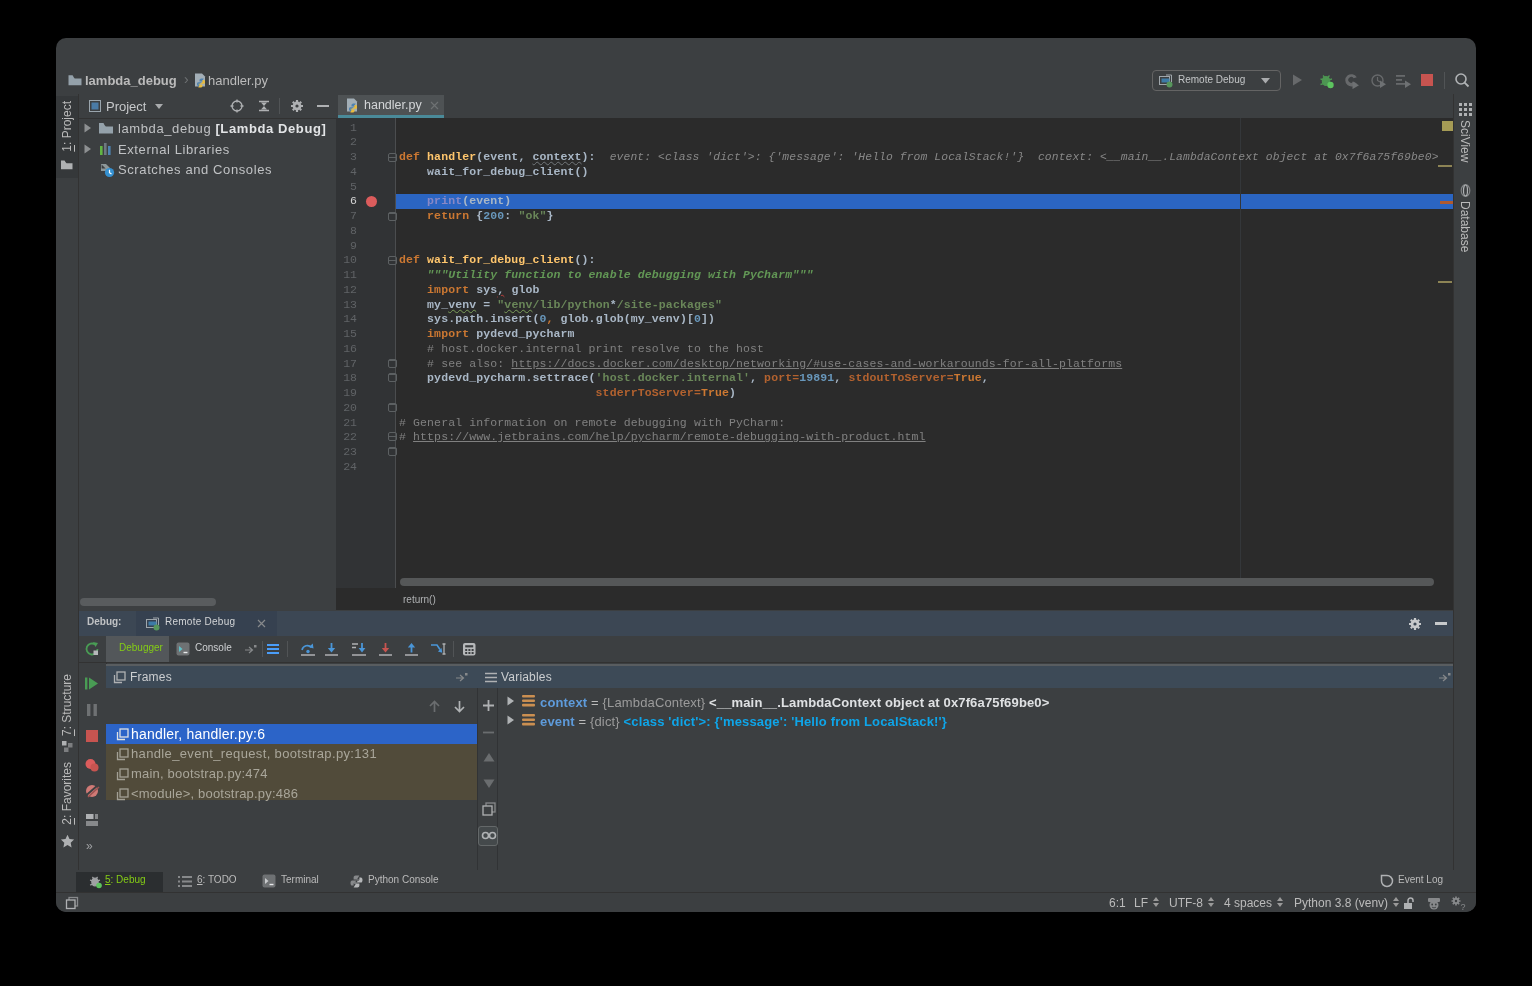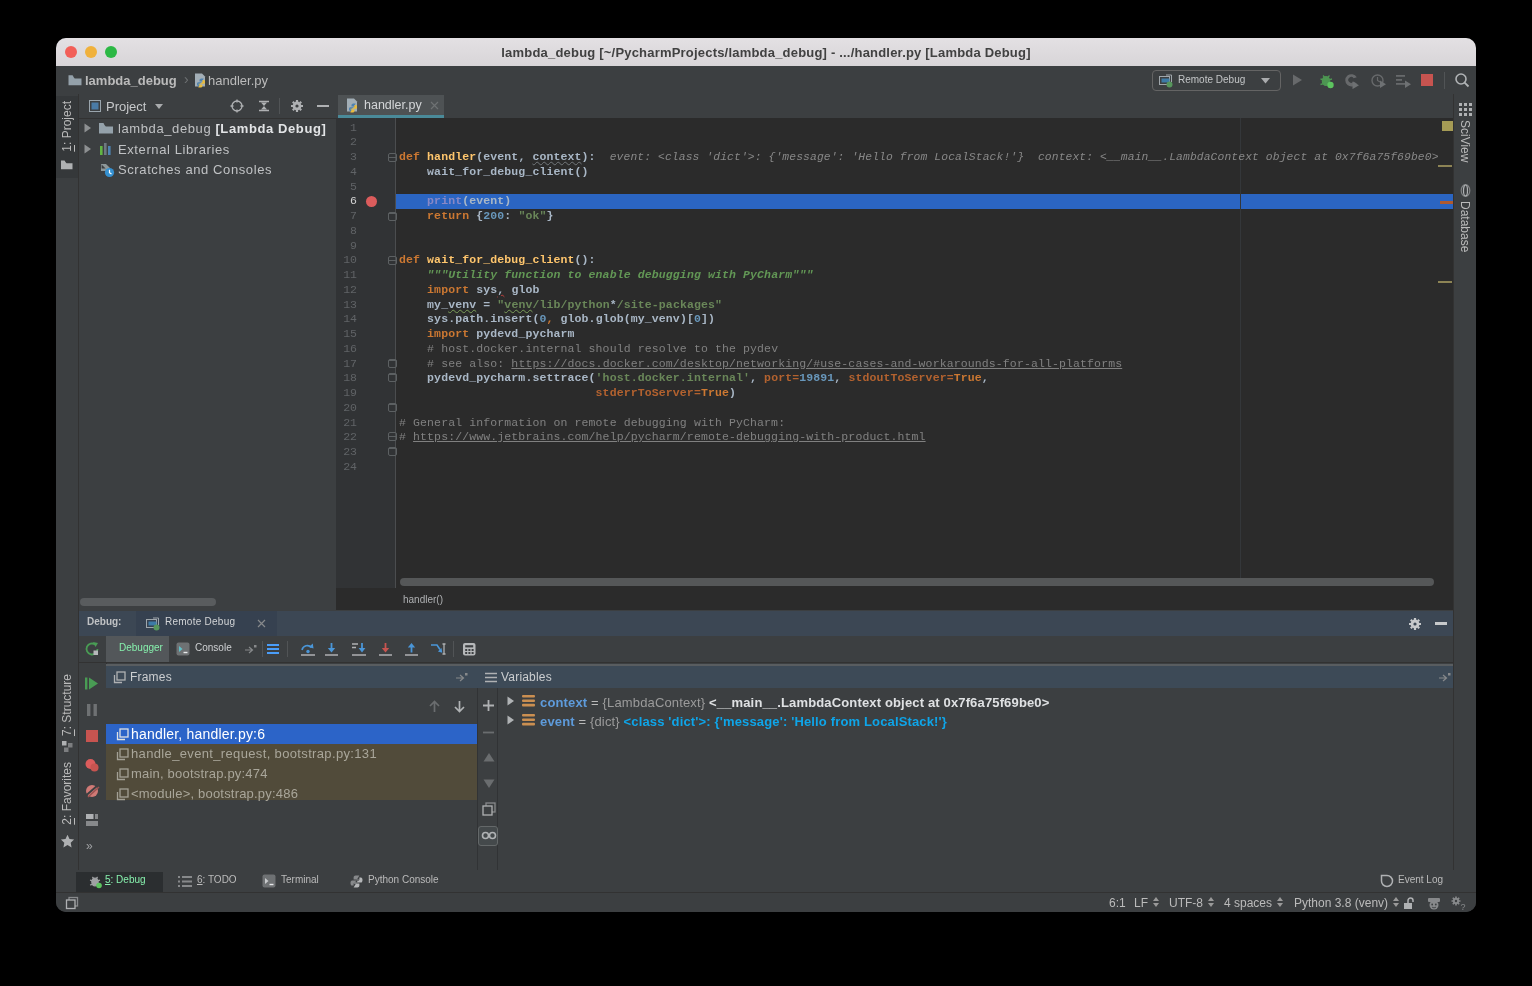--- a/index.html
+++ b/index.html
@@ -66,26 +66,20 @@
   .updown:before{content:"";position:absolute;left:1px;top:0;border-left:3.5px solid transparent;
      border-right:3.5px solid transparent;border-bottom:4px solid #9a9a9a;}
   .updown:after{content:"";position:absolute;left:1px;bottom:0;border-left:3.5px solid transparent;
      border-right:3.5px solid transparent;border-top:4px solid #9a9a9a;}
 </style>
 </head>
 <body>
 <div id="page">
  <div id="win">
 
-  <div id="titlebar" class="abs">
-    <div class="abs tl" style="left:8.5px;background:#f25f58;"></div>
-    <div class="abs tl" style="left:28.5px;background:#f0b13c;"></div>
-    <div class="abs tl" style="left:48.5px;background:#2cb845;"></div>
-    <div class="abs" id="title">lambda_debug [~/PycharmProjects/lambda_debug] - .../handler.py [Lambda Debug]</div>
-  </div>
 
   <div id="navbar" class="abs">
     <svg class="abs" style="left:11px;top:6px" width="16" height="16">
       <path d="M1.5 4.5 h4.6 l1.6 2 h6.8 v6.7 h-13 z M1.5 4.5 v-1.2 h4 l1 1.2" fill="#94a1aa"></path>
         </svg>
     <span class="abs ui" style="left:29px;top:7px;font-size:13px;font-weight:bold">lambda_debug</span>
     <span class="abs" style="left:128px;top:5px;color:#6e7173;font-size:14px">›</span>
     <svg class="abs" style="left:137px;top:6px" width="16" height="16">
       <path d="M2 1.5 h7 l3 3 v10 h-10 z" fill="#a2aeb6"></path>
       <path d="M10.7 6.5 h-2.4 c-1 0-1.8.8-1.8 1.8 v1.2 h4 v.7 h-5.3 c-.9 0-1.2.9-1.2 1.9 0 1 .3 1.9 1.2 1.9 h1.3 v-1.3 c0-.9.8-1.7 1.7-1.7" fill="#4e82b0"></path>
@@ -241,21 +235,21 @@
     <div class="folde" style="top:241px"></div>
     <div class="folde" style="top:255px"></div>
     <div class="folde" style="top:285px"></div>
     <div class="foldm" style="top:314px"></div>
     <div class="folde" style="top:329px"></div>
     <div class="abs" style="left:1106px;top:3px;width:11px;height:10px;background:#a59b55"></div>
     <div class="abs" style="left:1102px;top:47px;width:14px;height:2px;background:#8d8455"></div>
     <div class="abs" style="left:1104px;top:83px;width:13px;height:3px;background:#ae5a30"></div>
     <div class="abs" style="left:1102px;top:163px;width:14px;height:2px;background:#8d8455"></div>
     <div class="abs" style="left:64px;top:460px;width:1034px;height:8px;border-radius:4px;background:#555758"></div>
-    <span class="abs ui" style="left:67px;top:476px;color:#aeb0b2">handler()</span>
+    <span class="abs ui" style="left:67px;top:476px;color:#aeb0b2">return()</span>
     <div id="lnums" class="abs">
           <pre>1
 2
 3
 4
 5
 <span style="color:#d4d4d4">6</span>
 7
 8
 9
@@ -284,21 +278,21 @@
     <span class="builtin">print</span>(event)
     <span class="kw">return</span> {<span class="num">200</span>: <span class="str">"ok"</span>}
  
  
 <span class="kw">def </span><span class="fn">wait_for_debug_client</span>():
     <span class="doc">"""Utility function to enable debugging with PyCharm"""</span>
     <span class="kw">import </span>sys<span style="text-decoration:underline wavy #bc3f3c 1px;text-underline-offset:1px;text-decoration-thickness:1px">,</span> glob
     my_<span class="wavyg">venv</span> = <span class="str">"<span class="wavyg">venv</span>/lib/python<span style="color:#a9b7c6">*</span>/site-packages"</span>
     sys.path.insert(<span class="num">0</span><span class="kw">,</span> glob.glob(my_venv)[<span class="num">0</span>])
     <span class="kw">import </span>pydevd_pycharm
-    <span class="cmt"># host.docker.internal should resolve to the pydev</span>
+    <span class="cmt"># host.docker.internal print resolve to the host</span>
     <span class="cmt"># see also: <span class="lnk">https://docs.docker.com/desktop/networking/#use-cases-and-workarounds-for-all-platforms</span></span>
     pydevd_pycharm.settrace(<span class="str">'host.docker.internal'</span>, <span class="kwarg">port=</span><span class="num">19891</span>, <span class="kwarg">stdoutToServer=</span><span class="kw">True</span>,
                             <span class="kwarg">stderrToServer=</span><span class="kw">True</span>)
  
 <span class="cmt"># General information on remote debugging with PyCharm:</span>
 <span class="cmt"># <span class="lnk">https://www.jetbrains.com/help/pycharm/remote-debugging-with-product.html</span></span>
 </pre>
         </div>
   </div>
 
@@ -350,21 +344,21 @@
         </svg>
     <div class="abs" style="left:1356px;top:11px;width:12px;height:2.5px;background:#c7c9cb"></div>
   </div>
   <div id="debugtoolbar" class="abs">
     <svg class="abs" style="left:5px;top:5px" width="16" height="16">
       <path d="M13.5 8 a5.5 5.5 0 1 1 -2.2 -4.4" fill="none" stroke="#499c54" stroke-width="1.8"></path>
       <path d="M9 1 l5 1 -2.5 4z" fill="#499c54"></path>
           <rect x="9.5" y="9.5" width="4.5" height="4.5" fill="#b6b8ba"></rect>
         </svg>
     <div class="abs" style="left:27px;top:0px;width:63px;height:26px;background:#53575a"></div>
-    <span class="abs ui" style="left:40px;top:6px;color:#86efac">Debugger</span>
+    <span class="abs ui" style="left:40px;top:6px;color:#84cc16">Debugger</span>
     <svg class="abs" style="left:97px;top:6px" width="14" height="14">
       <rect x="0.5" y="0.5" width="13" height="13" rx="2" fill="#6e7173"></rect>
       <path d="M3 4 l3.5 3 -3.5 3z" fill="#62c0c8"></path>
           <path d="M7.5 10.5 h4" stroke="#e7e9eb" stroke-width="1.4"></path>
         </svg>
     <span class="abs ui" style="left:116px;top:6px;color:#ced0d2">Console</span>
     <svg class="abs" style="left:166px;top:9px" width="12" height="10">
           <path d="M0 5 h7 M4 2 l3.5 3 -3.5 3" fill="none" stroke="#87898b" stroke-width="1.2"></path>
           <rect x="9" y="0" width="2.5" height="2.5" fill="#87898b"></rect>
         </svg>
@@ -559,21 +553,21 @@
   </div>
   <div id="bottombar" class="abs">
     <div class="abs" style="left:-3px;top:2px;width:87px;height:20px;background:#2b2e30"></div>
     <svg class="abs" style="left:9px;top:4px" width="15" height="15">
       <g stroke="#9fa1a3" stroke-width="1.2" fill="none">
         <ellipse cx="7" cy="8" rx="3.2" ry="4" fill="#9fa1a3"></ellipse>
         <path d="M4.4 3 l1.7 2 M9.6 3 l-1.7 2 M2 6.2 l2.6.7 M12 6.2 l-2.6.7 M2 11 l2.6-.7 M12 11 l-2.6-.7"></path>
       </g>
       <circle cx="11" cy="11.5" r="2.8" fill="#5dc45f"></circle>
         </svg>
-    <span class="abs ui" style="left:26px;top:4px;color:#86efac"><span style="text-decoration:underline">5</span>: Debug</span>
+    <span class="abs ui" style="left:26px;top:4px;color:#84cc16"><span style="text-decoration:underline">5</span>: Debug</span>
     <svg class="abs" style="left:99px;top:5px" width="14" height="13">
       <g fill="#87898b">
             <rect x="0" y="1" width="2" height="2"></rect>
             <rect x="4" y="1" width="10" height="2"></rect>
             <rect x="0" y="5.5" width="2" height="2"></rect>
             <rect x="4" y="5.5" width="10" height="2"></rect>
             <rect x="0" y="10" width="2" height="2"></rect>
             <rect x="4" y="10" width="10" height="2"></rect>
           </g>
         </svg>

